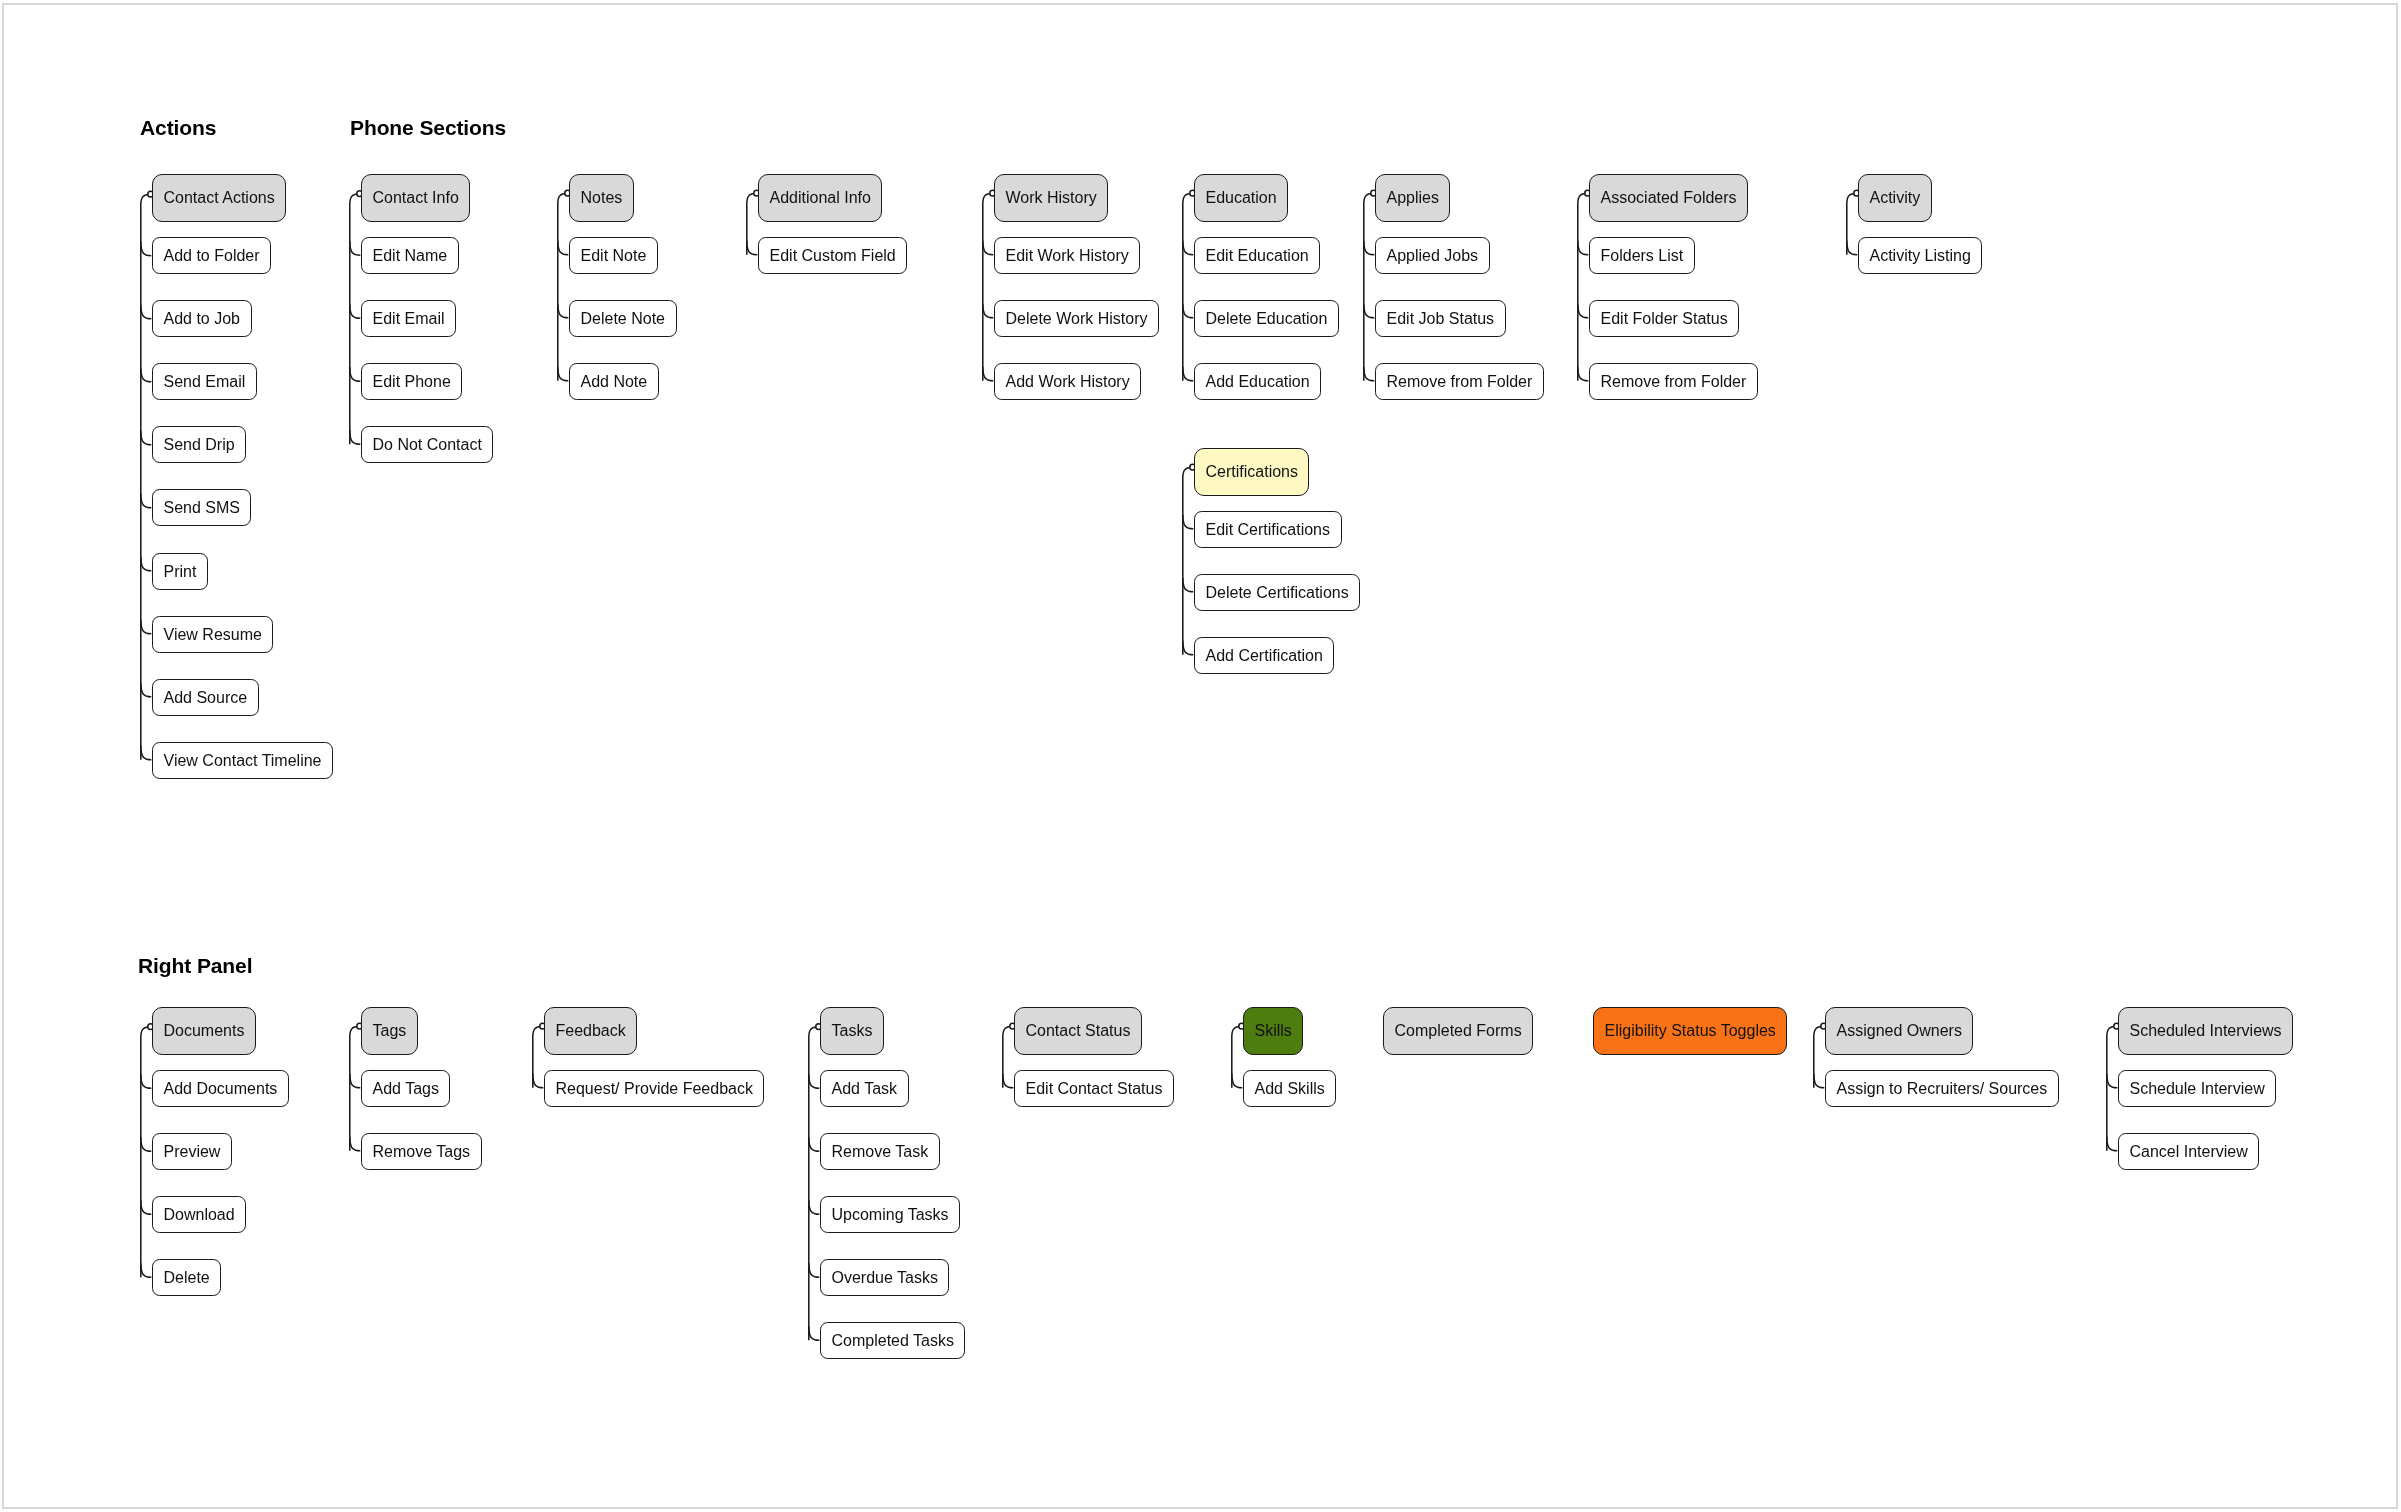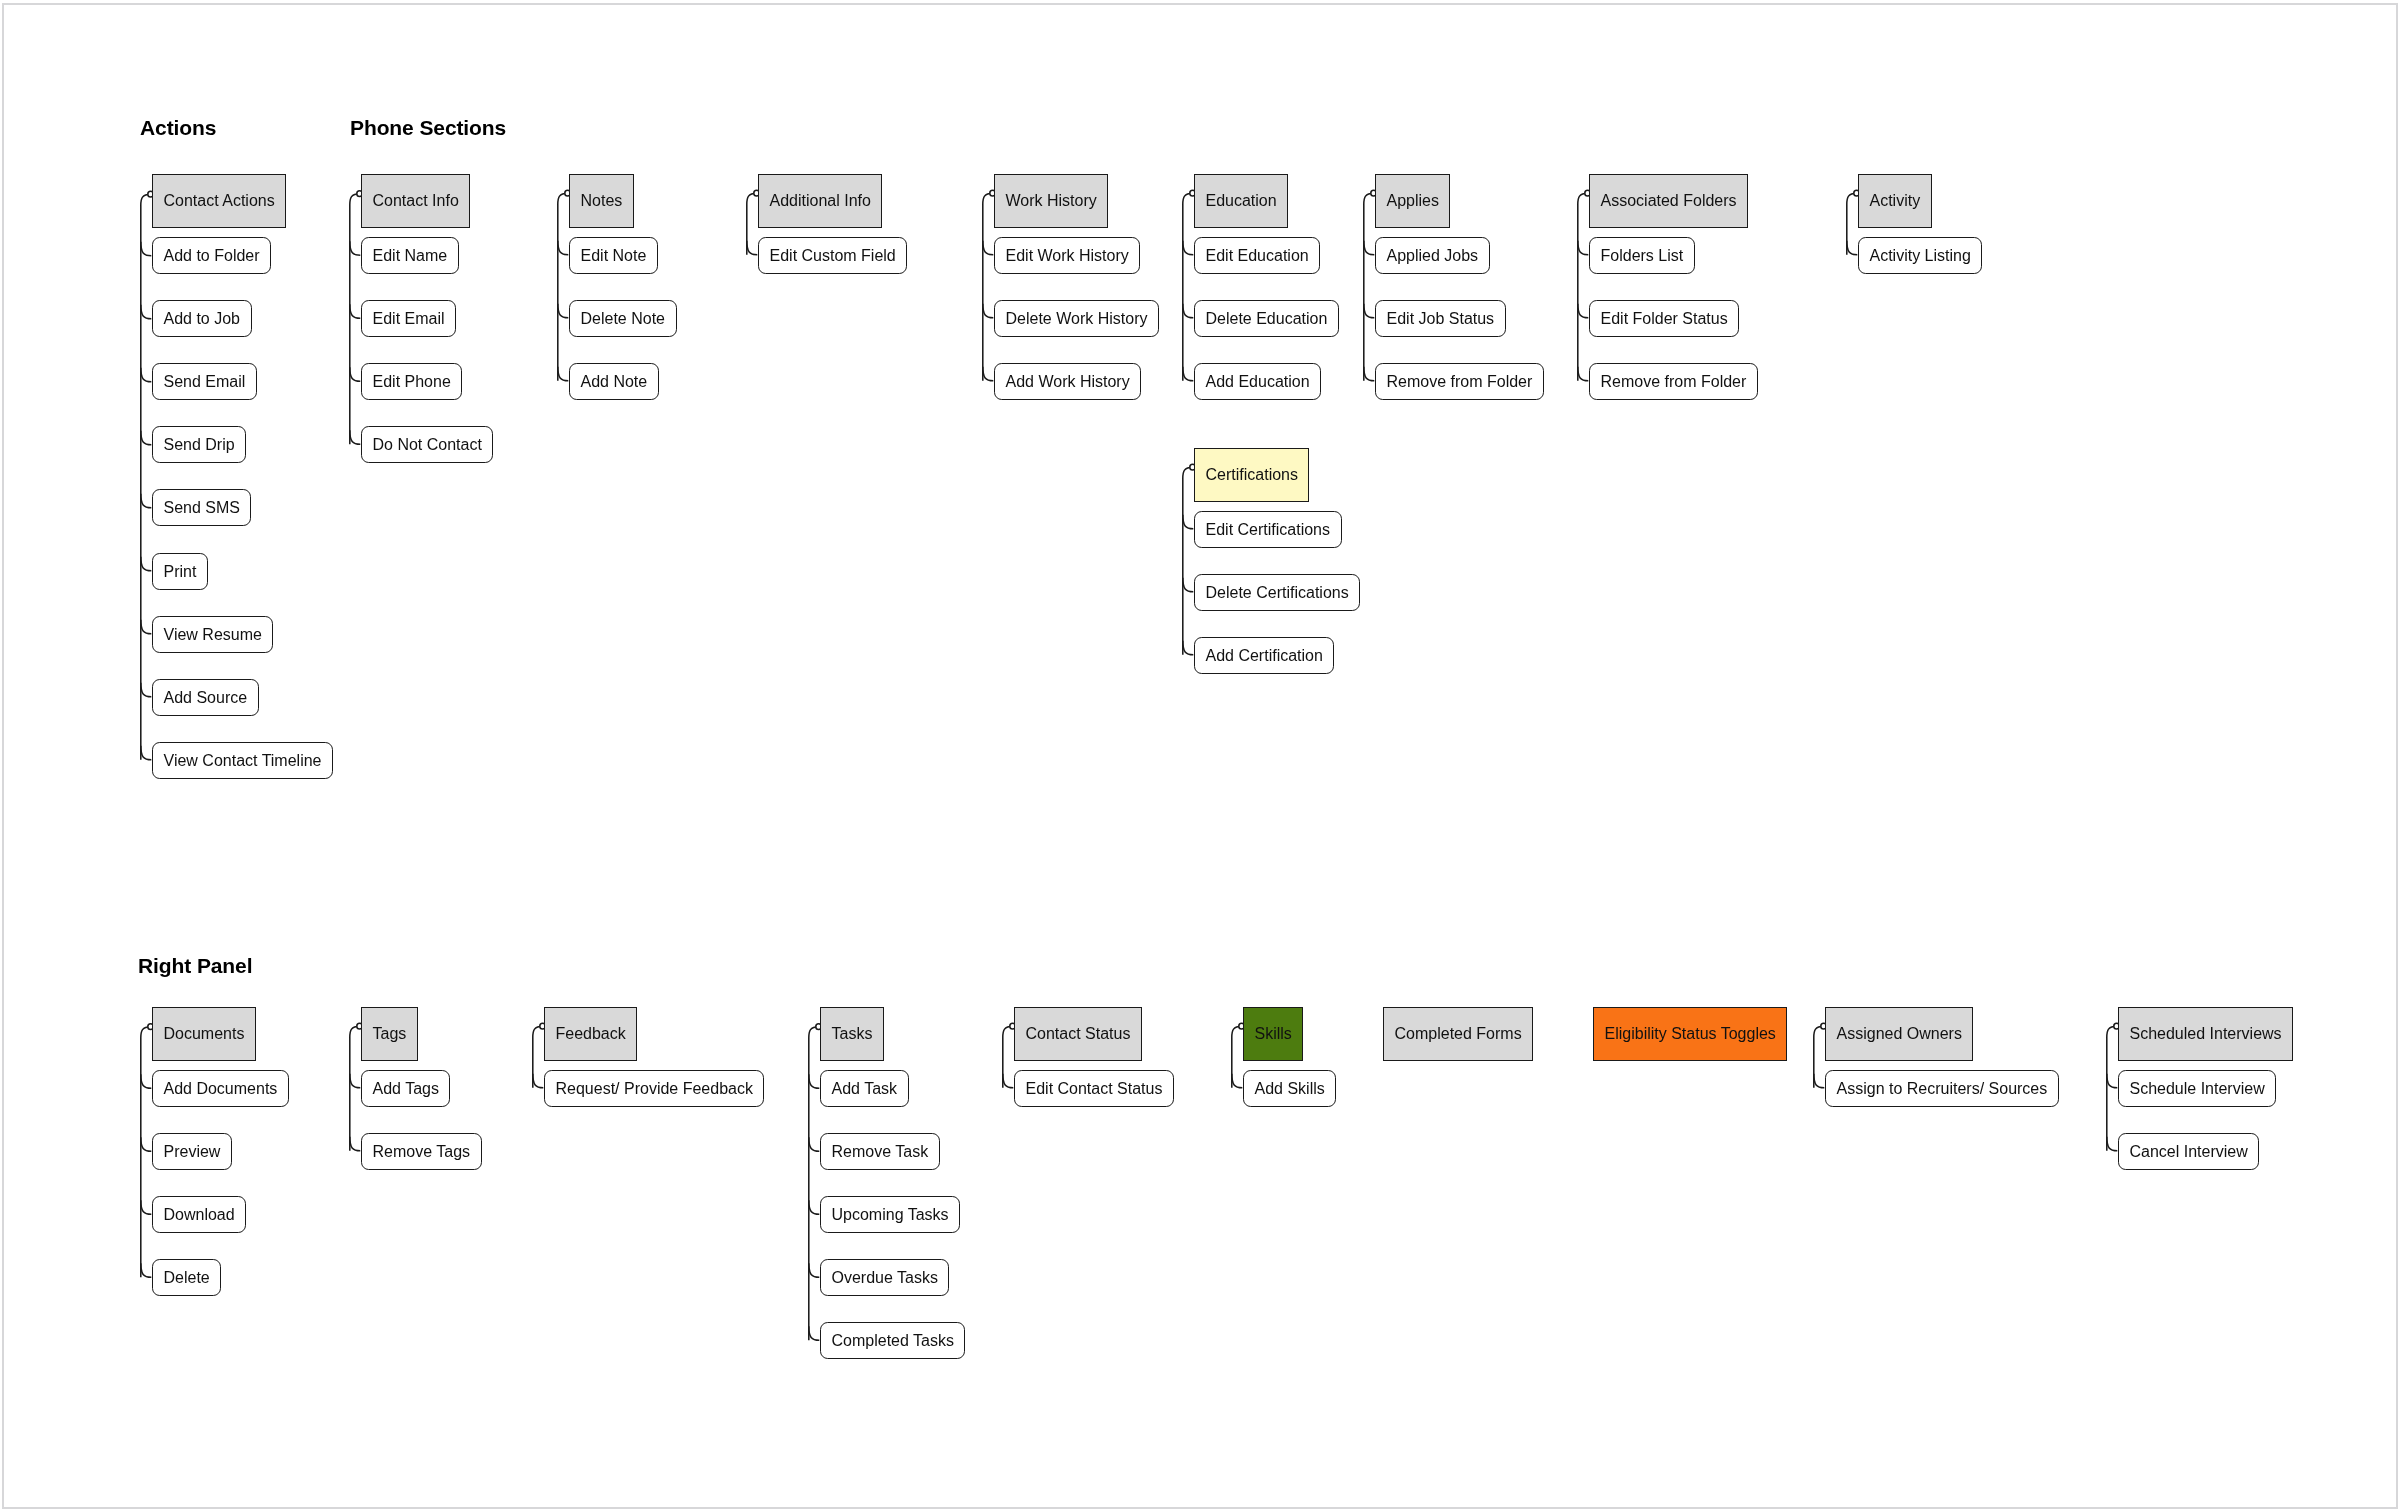--- a/index.html
+++ b/index.html
@@ -46,22 +46,22 @@
     border: 1.5px solid #1a1a1a;
     border-radius: 7.7px;
     background: #ffffff;
     font-size: 16px;
     line-height: 1;
     color: #111111;
     white-space: nowrap;
   }
   .node.header {
     background: #d9d9d9;
-    height: 54px;
-    border-radius: 0;
+    height: 48px;
+    border-radius: 10px;
   }
 
   .connector { position: absolute; left: 0; top: 0; overflow: visible; }
   .connector path { fill: none; stroke: #1a1a1a; stroke-width: 2.2px; }
   .connector circle { fill: #ffffff; stroke: #1a1a1a; stroke-width: 2.2px; }
 </style>
 </head>
 <body>
 
 <div id="canvas" style="width: 2401px; height: 1513px; background: rgb(255, 255, 255);">

